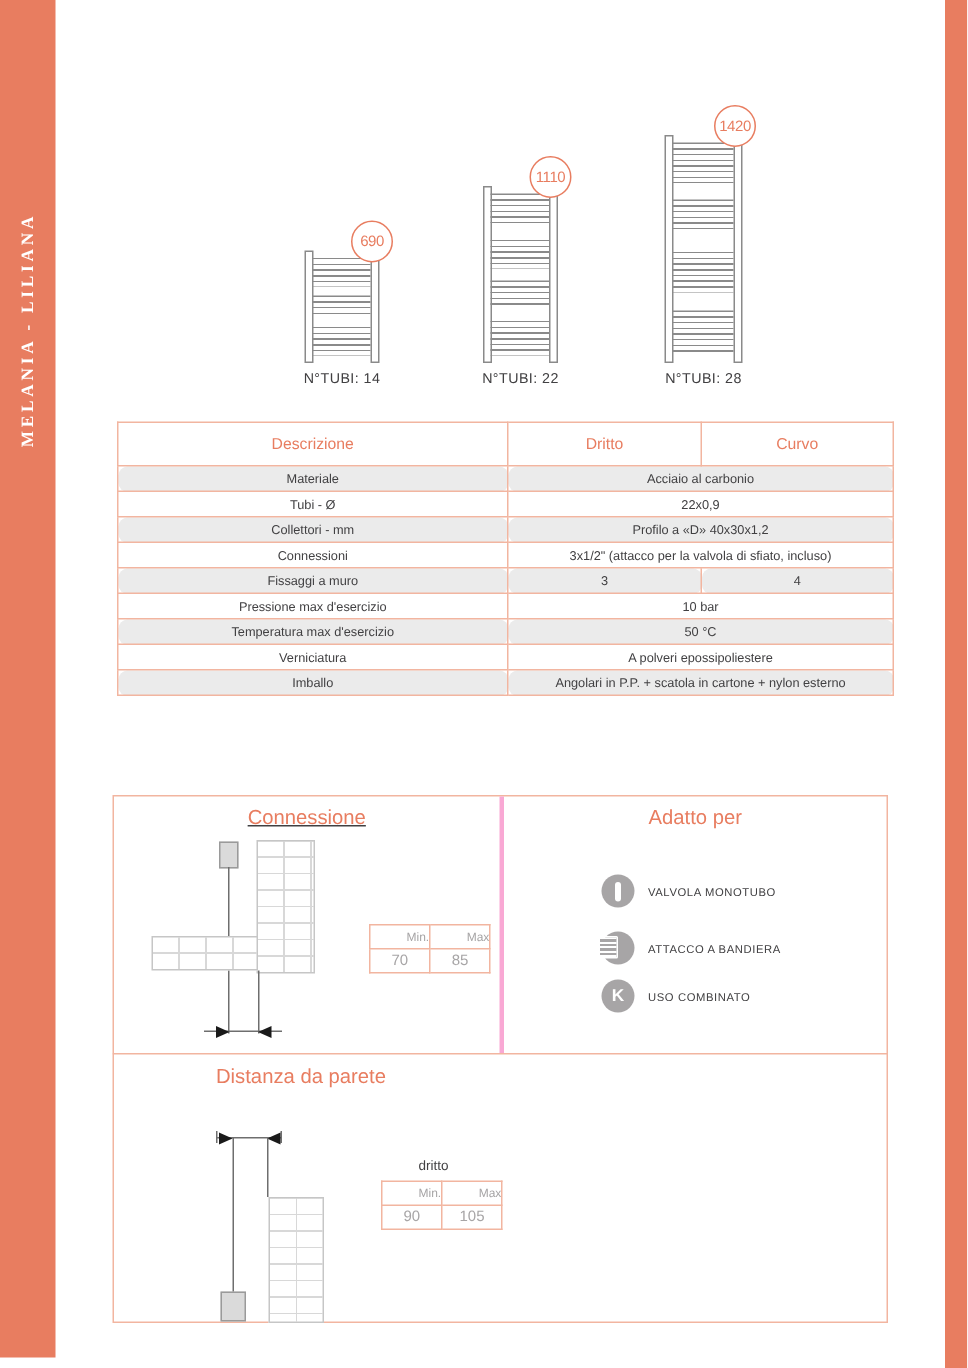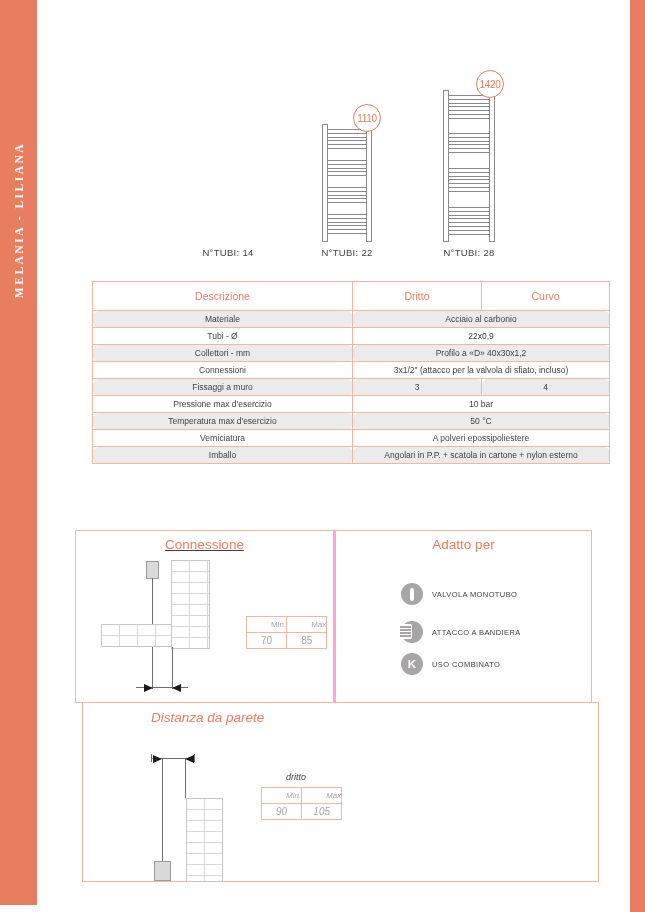--- a/index.html
+++ b/index.html
@@ -29,33 +29,33 @@
   .rungs { position:absolute; left:5px; right:5px; top:5px; bottom:5px;
     display:flex; flex-direction:column; }
   .rung-group { width:100%; background:repeating-linear-gradient(to bottom,#8a8a8a 0 1px,transparent 1px 3.8px); }
   .rung-gap { flex:1; }
   .badge { position:absolute; top:-20px; right:-9px; width:28px; height:28px; border-radius:50%;
     border:1.6px solid #E87D60; background:#fff; color:#E87D60; font-size:10px; letter-spacing:-0.3px;
     display:flex; align-items:center; justify-content:center; z-index:2; }
   .tubes-label { margin-top:5px; font-size:9.5px; color:#414042; letter-spacing:0.3px; }
 
   
-  .spec { position:absolute; left:92px; top:281px; width:517px; border-collapse:collapse; table-layout:fixed; }
+  .spec { position:absolute; left:78px; top:281px; width:517px; border-collapse:collapse; table-layout:fixed; }
   .spec td, .spec th { border:1px solid #F2B5A0; text-align:center; font-weight:normal; }
   .spec thead th { height:29px; color:#E87D60; font-size:10.5px; background:#fff; }
   .spec tbody td { height:17px; font-size:8.5px; color:#414042; padding:0 3px;border-radius:6px; }
   .spec tbody tr:nth-child(odd) td { background:#EBEBEB; }
 
   
   .panel { position:absolute; border:1px solid #F2B5A0; background:#fff; }
   .panel-row { left:75px; top:530px; width:517px; height:173px; display:flex; }
   .half-left  { width:260px; height:100%; border-right:3px solid #f9a8d4; position:relative;text-decoration:underline; }
   .half-right { flex:1; height:100%; position:relative; }
   .panel-title { color:#E87D60; font-size:13.5px; text-align:center; margin-top:6px; }
-  .panel-distanza { left:82px; top:702px; width:517px; height:180px;font-style:italic; }
+  .panel-distanza { left:75px; top:702px; width:517px; height:180px; }
   .title-left { text-align:left; margin-left:68px; margin-top:7px; }
 
   
   .dline { position:absolute; background:#6e6e6e; }
   .bricks { position:absolute; background-color:#fff; border:1px solid #c6c6c6;
     background-image:
       repeating-linear-gradient(to bottom, transparent 0 10px, #d8d8d8 10px 11px),
       repeating-linear-gradient(to right,  transparent 0 17px, #d8d8d8 17px 18px); }
   .cap { position:absolute; background:#DADADA; border:1px solid #9a9a9a; }
   .tri-r { position:absolute; width:0; height:0; border-top:4px solid transparent;
@@ -84,20 +84,32 @@
 <body>
 
 <div class="page">
 
   <aside class="side-bar">
     <span class="side-title">MELANIA - LILIANA</span>
   </aside>
   <div class="right-strip"></div>
 
   <div class="product p1">
+    <div class="radiator">
+      <div class="badge">690</div>
+      <div class="tube left"></div>
+      <div class="rungs">
+          <div class="rung-group" style="height: 19px;"></div>
+          <div class="rung-gap"></div>
+          <div class="rung-group" style="height: 15.2px;"></div>
+          <div class="rung-gap"></div>
+          <div class="rung-group" style="height: 19px;"></div>
+        </div>
+      <div class="tube right"></div>
+    </div>
     <div class="tubes-label">N°TUBI: 14</div>
   </div>
 
   <div class="product p2">
     <div class="radiator">
       <div class="badge">1110</div>
       <div class="tube left"></div>
       <div class="rungs">
           <div class="rung-group" style="height: 22.8px;"></div>
           <div class="rung-gap"></div>

